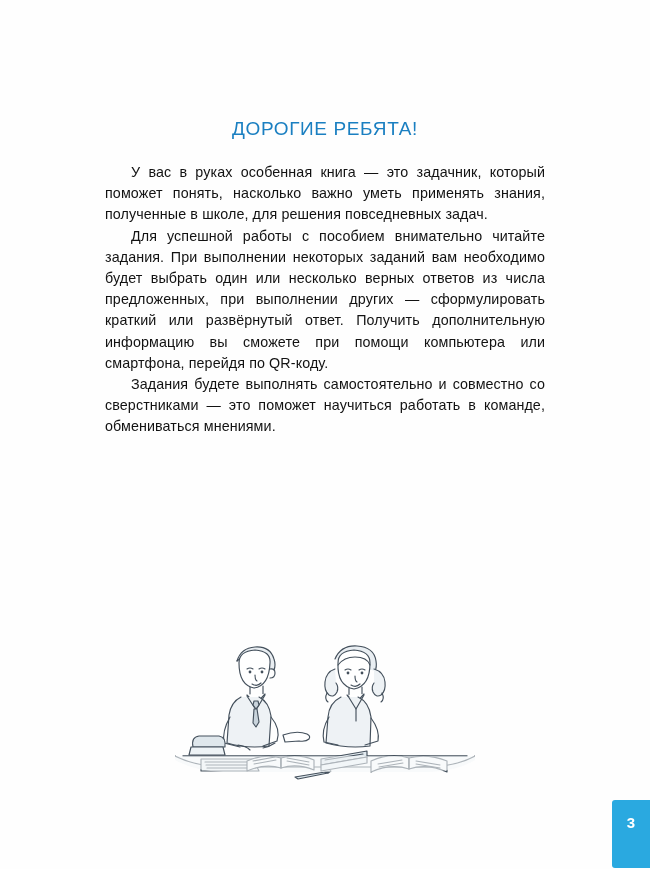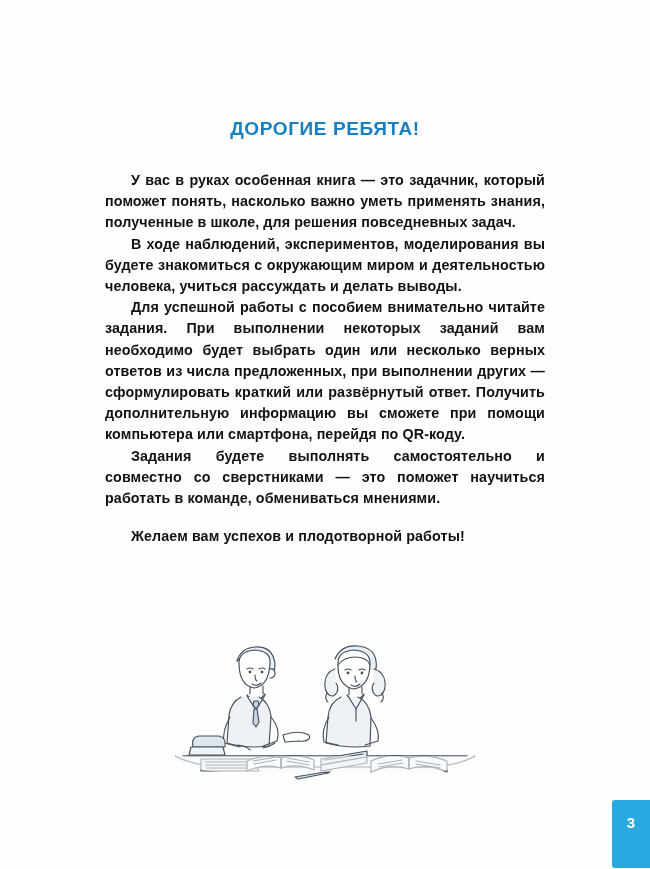--- a/index.html
+++ b/index.html
@@ -24,40 +24,39 @@
 
   .content {
     position: absolute;
     left: 105px;
     top: 118px;
     width: 440px;
   }
 
   .doc-title {
     font-size: 17.5px;
-    font-weight: bold;
+    font-weight: normal;
     color: #1a7fc1;
     text-align: center;
     letter-spacing: 0.6px;
-    margin-bottom: 30px;
+    margin-bottom: 22px;
     font-variant: small-caps;
     text-transform: none;
   }
   .doc-title .big { font-size: 19px; }
 
   .para {
     font-size: 14.3px;
     line-height: 21.2px;
     text-align: justify;
     text-justify: inter-word;
     margin: 0 0 0 0;
     text-indent: 26px;
     color: #121212;
     letter-spacing: 0.1px;
-    font-weight: bold;
   }
   .para + .para { margin-top: 0px; }
 
   .para.closing {
     margin-top: 17px;
     text-indent: 26px;
   }
 
   
   .illustration {
@@ -91,25 +90,23 @@
 
 <div class="page">
 
   <div class="content">
 
     <div class="doc-title">
       <span class="big">ДОРОГИЕ РЕБЯТА!</span>
     </div>
 
     <p class="para">У вас в руках особенная книга — это задачник, который поможет понять, насколько важно уметь применять знания, полученные в школе, для решения повседневных задач.</p>
-    <p class="para">В ходе наблюдений, экспериментов, моделирования вы будете знакомиться с окружающим миром и деятельностью человека, учиться рассуждать и делать выводы.</p>
     <p class="para">Для успешной работы с пособием внимательно читайте задания. При выполнении некоторых заданий вам необходимо будет выбрать один или несколько верных ответов из числа предложенных, при выполнении других — сформулировать краткий или развёрнутый ответ. Получить дополнительную информацию вы сможете при помощи компьютера или смартфона, перейдя по QR-коду.</p>
     <p class="para">Задания будете выполнять самостоятельно и совместно со сверстниками — это поможет научиться работать в команде, обмениваться мнениями.</p>
 
-    <p class="para closing">Желаем вам успехов и плодотворной работы!</p>
   </div>
 
   <div class="illustration">
     <svg width="300" height="170" viewBox="0 0 300 170" xmlns="http://www.w3.org/2000/svg">
       <g fill="none" stroke="#44505c" stroke-width="1.15" stroke-linecap="round" stroke-linejoin="round">
 
         <path d="M62 36 q4 -13 18 -14 q15 -1 19 12 q2 6 0 11" fill="#e9eef2"></path>
         <path d="M62 36 q6 -6 16 -6 q12 0 14 6"></path>
 
         <path d="M64 38 q0 22 15 25 q15 -2 16 -25 q1 -12 -15 -13 q-16 1 -16 13z" fill="#ffffff"></path>

